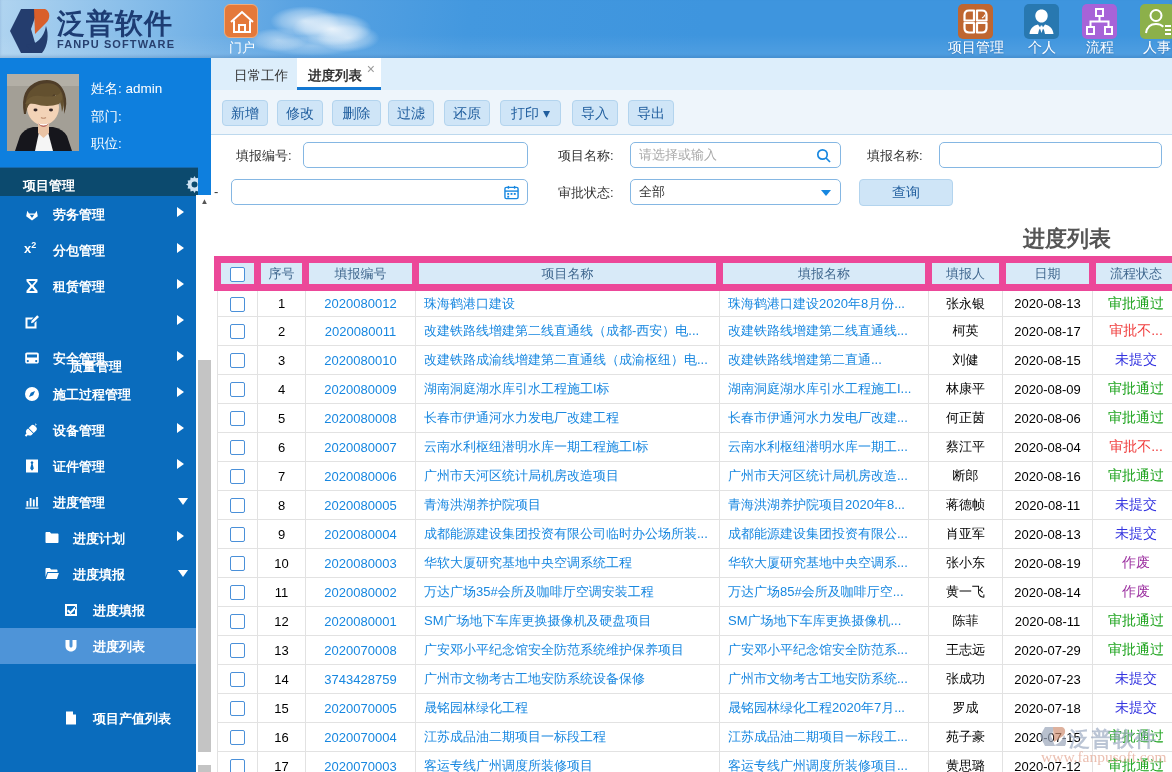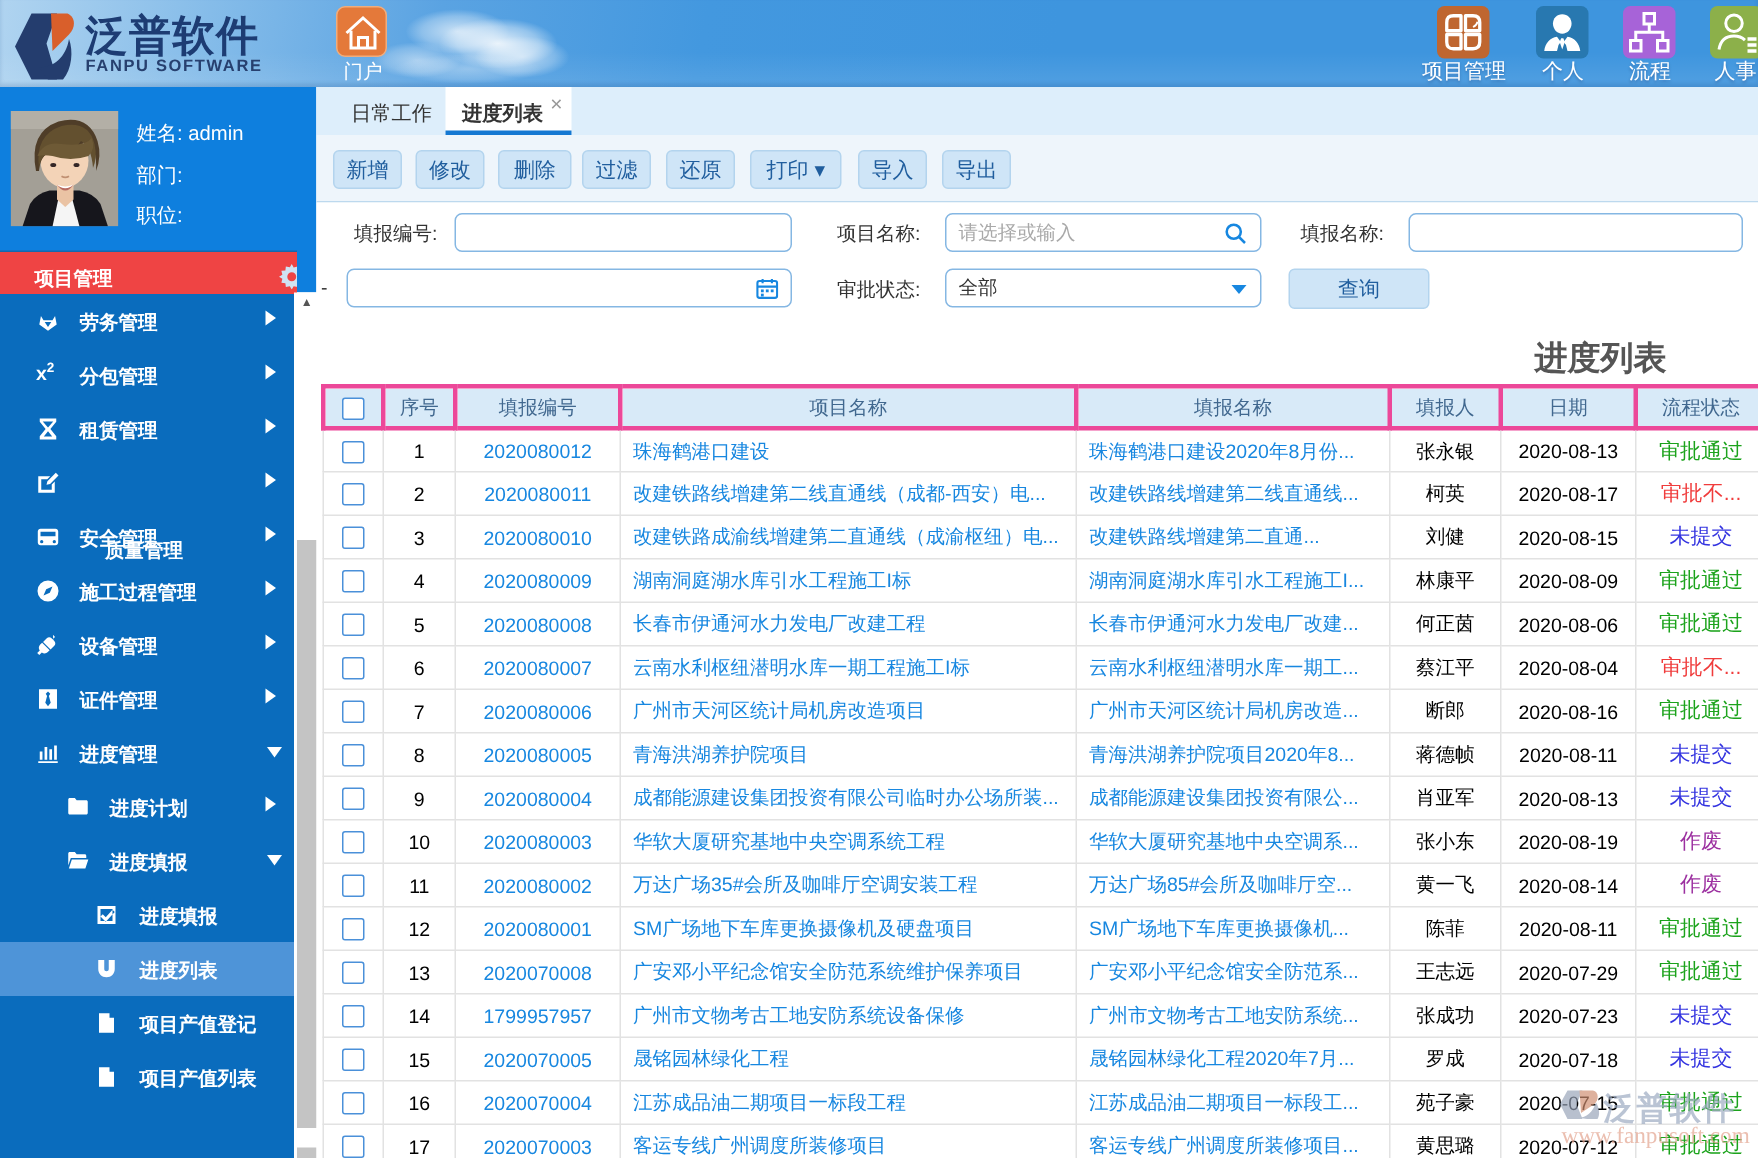--- a/index.html
+++ b/index.html
@@ -14,21 +14,21 @@
 #logo { position:absolute; left:8px; top:8px; }
 #logotext { position:absolute; left:57px; top:9px; color:#1d3c73; }
 #logotext .cn { font-size:28px; font-weight:bold; letter-spacing:1px; line-height:29px; }
 #logotext .en { font-size:11px; font-weight:bold; letter-spacing:1.1px; color:#27406f; }
 #menhu { position:absolute; left:224px; top:4px; width:34px; height:34px; background:#e4793a; border:1px solid #f0ad7d; border-radius:6px; }
 #menhu-label { position:absolute; left:222px; top:39px; width:40px; text-align:center; color:#fff; font-size:13px; }
 .topapp { position:absolute; top:4px; width:35px; height:35px; border-radius:5px; }
 .topapp-label { position:absolute; top:39px; color:#fff; font-size:14px; text-align:center; text-shadow:0 1px 2px rgba(0,0,60,.25); }
 
 
-#sidebar { position:absolute; left:0; top:58px; width:198px; height:714px; background:#ef4444; }
+#sidebar { position:absolute; left:0; top:58px; width:198px; height:714px; background:#0c4a6e; }
 #profile { position:absolute; left:0; top:0; width:198px; height:110px; background:#0e7fde; }
 #photo { position:absolute; left:7px; top:16px; width:72px; height:77px; overflow:hidden; }
 .ptxt { position:absolute; left:91px; color:#fff; font-size:13.5px; }
 #pm-title { position:absolute; left:0; top:109px; width:198px; height:29px; color:#fff; border-top:1px solid #1668ab; }
 #pm-title .t { position:absolute; left:23px; top:9px; font-size:13px; font-weight:bold; }
 #menu { position:absolute; left:0; top:138px; width:198px; height:576px; background:#0a6cbd; }
 .mi { position:absolute; left:0; width:198px; height:36px; color:#fff; font-size:13px; font-weight:bold; }
 .mi .txt { position:absolute; top:10px; }
 .mi .ico { position:absolute; top:10px; width:16px; height:16px; }
 .mi .arr { position:absolute; right:14px; top:11px; width:0; height:0; border-left:7px solid #fff; border-top:5px solid transparent; border-bottom:5px solid transparent; }
@@ -52,21 +52,21 @@
 .tbtn { position:absolute; top:10px; height:26px; background:#cfe5f7; border:1px solid #b3d4ee; border-radius:4px; color:#205e9e; font-size:14px; text-align:center; line-height:24px; }
 #form { position:absolute; left:0; top:77px; width:961px; height:120px; background:#fff; }
 .flabel { position:absolute; font-size:13px; color:#333; }
 .finput { position:absolute; height:26px; border:1px solid #85b7e3; border-radius:5px; background:#fff; font-size:13px; color:#333; }
 #title { position:absolute; left:0; top:166px; width:900px; text-align:right; font-size:22px; font-weight:bold; color:#555; }
 
 
 #tblwrap { position:absolute; left:3px; top:198px; width:958px; height:516px; overflow:hidden; }
 table { border-collapse:collapse; table-layout:fixed; width:962px; }
 th, td { border:1px solid #e2e2e2; font-size:13px; height:29px; padding:0; text-align:center; overflow:hidden; white-space:nowrap; }
-th { background:#d8eaf8; color:#41688f; font-weight:normal; border:3px solid #ec4899; height:28px; }
+th { background:#d8eaf8; color:#41688f; font-weight:normal; border:7px solid #ec4899; height:28px; }
 td.l { text-align:left; padding-left:8px; }
 a { color:#1787e0; text-decoration:none; }
 .g { color:#1ca31c; font-size:14px; } .r { color:#f03c3c; font-size:14px; } .b { color:#3434e0; font-size:14px; } .p { color:#9c30a0; font-size:14px; }
 .cb { width:15px; height:15px; border:1px solid #4a90d9; border-radius:2px; background:#fff; display:inline-block; vertical-align:middle; }
 
 
 #wm { position:absolute; left:1040px; top:726px; width:130px; height:40px; opacity:0.8; }
 </style>
 </head>
 <body>
@@ -242,26 +242,20 @@
             <path fill="#fff" d="M2 2h12v12H2zm2 2v8h8V4z M5.5 7.5 7.5 9.5 12 4.5 13.5 6 7.5 12.5 4 9z" fill-rule="evenodd"></path>
           </svg>
           <span class="txt" style="left:93px;">进度填报</span>
         </div>
 <div class="mi active" style="top:432px;">
           <svg class="ico" style="left:63px;" viewBox="0 0 16 16" width="16" height="16">
             <path fill="#fff" d="M2.5 2h4v6c0 .9.6 1.5 1.5 1.5S9.5 8.9 9.5 8V2h4v6c0 3.2-2.4 5.5-5.5 5.5S2.5 11.2 2.5 8zm0 0h4v2.5h-4zm7 0h4v2.5h-4z"></path>
           </svg>
           <span class="txt" style="left:93px;">进度列表</span>
         </div>
-<div class="mi" style="top:468px;">
-          <svg class="ico" style="left:63px;" viewBox="0 0 16 16" width="16" height="16">
-            <path fill="#fff" d="M3 1.5h7l3 3v10H3zm7 0v3h3z" fill-rule="evenodd"></path>
-          </svg>
-          <span class="txt" style="left:93px;">项目产值登记</span>
-        </div>
 <div class="mi" style="top:504px;">
           <svg class="ico" style="left:63px;" viewBox="0 0 16 16" width="16" height="16">
             <path fill="#fff" d="M3 1.5h7l3 3v10H3zm7 0v3h3z" fill-rule="evenodd"></path>
           </svg>
           <span class="txt" style="left:93px;">项目产值列表</span>
         </div>
       </div>
   </div>
   <div id="leftline"></div>
   <div id="sb-scroll">
@@ -466,21 +460,21 @@
               <td><a>2020070008</a></td>
               <td class="l"><a>广安邓小平纪念馆安全防范系统维护保养项目</a></td>
               <td class="l"><a>广安邓小平纪念馆安全防范系...</a></td>
               <td>王志远</td>
               <td>2020-07-29</td>
               <td class="g">审批通过</td>
             </tr>
 <tr>
               <td><span class="cb"></span></td>
               <td>14</td>
-              <td><a>1799957957</a></td>
+              <td><a>3743428759</a></td>
               <td class="l"><a>广州市文物考古工地安防系统设备保修</a></td>
               <td class="l"><a>广州市文物考古工地安防系统...</a></td>
               <td>张成功</td>
               <td>2020-07-23</td>
               <td class="b">未提交</td>
             </tr>
 <tr>
               <td><span class="cb"></span></td>
               <td>15</td>
               <td><a>2020070005</a></td>

